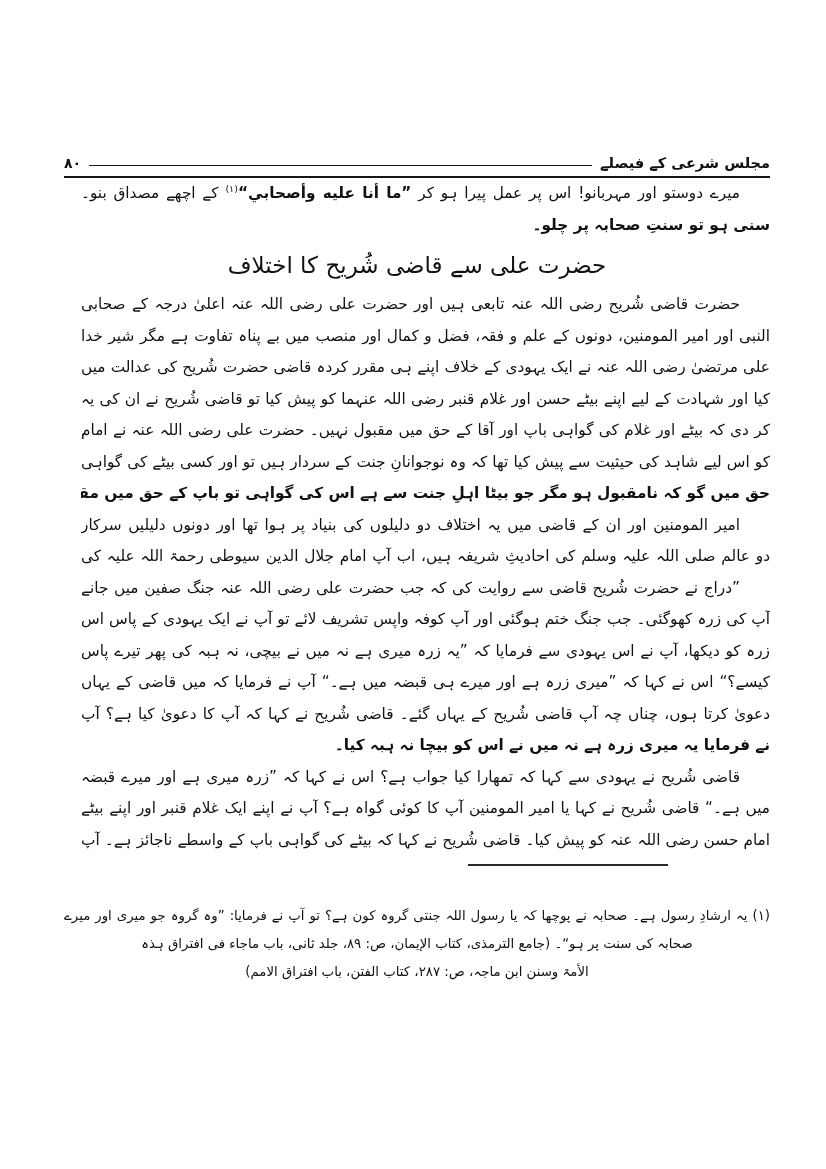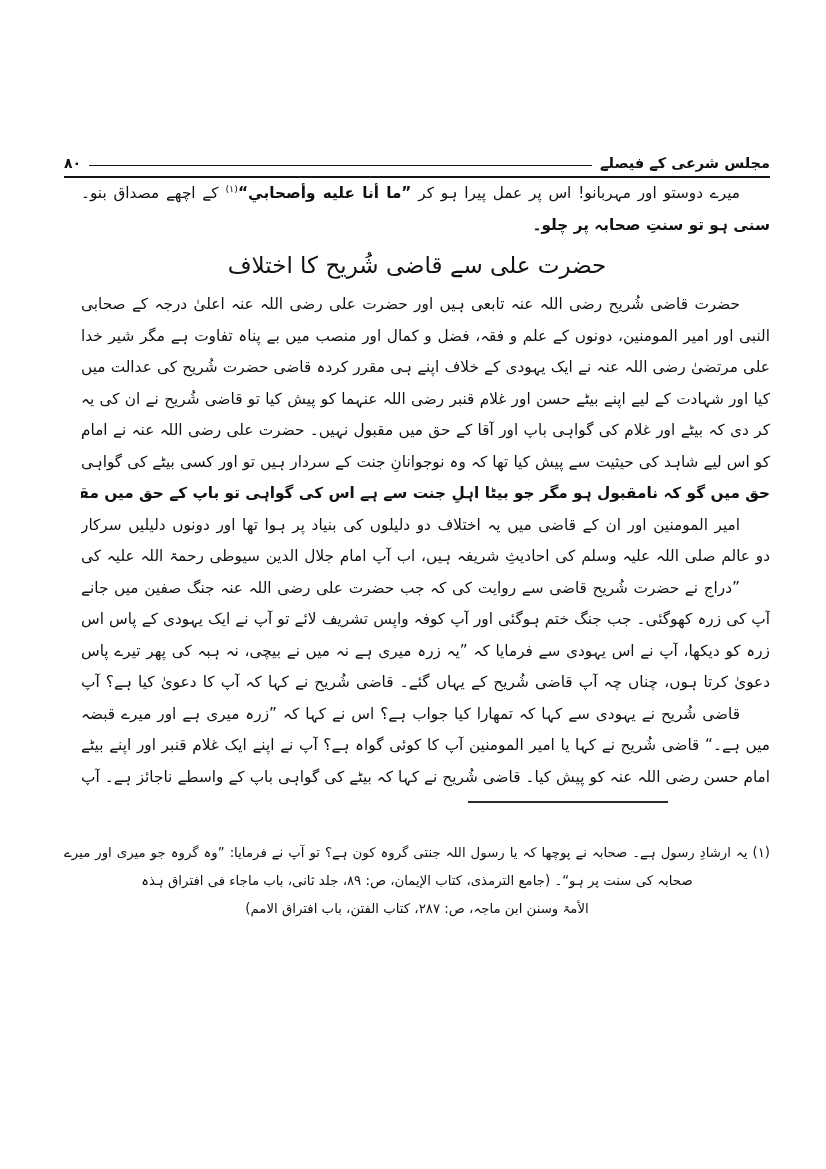--- a/index.html
+++ b/index.html
@@ -142,21 +142,23 @@
     <div class="bline j">کر دی کہ بیٹے اور غلام کی گواہی باپ اور آقا کے حق میں مقبول نہیں۔ حضرت علی رضی اللہ عنہ نے امام حسن رضی اللہ عنہ</div>
     <div class="bline j">کو اس لیے شاہد کی حیثیت سے پیش کیا تھا کہ وہ نوجوانانِ جنت کے سردار ہیں تو اور کسی بیٹے کی گواہی باپ کے</div>
     <div class="bline endline">حق میں گو کہ نامقبول ہو مگر جو بیٹا اہلِ جنت سے ہے اس کی گواہی تو باپ کے حق میں مقبول ہونی چاہیے۔</div>
 
     <div class="bline j indent">امیر المومنین اور ان کے قاضی میں یہ اختلاف دو دلیلوں کی بنیاد پر ہوا تھا اور دونوں دلیلیں سرکار</div>
     <div class="bline j">دو عالم صلی اللہ علیہ وسلم کی احادیثِ شریفہ ہیں، اب آپ امام جلال الدین سیوطی رحمۃ اللہ علیہ کی کتاب ”تاریخ الخلفا“ سے</div>
 
     <div class="bline j indent">”دراج نے حضرت شُریح قاضی سے روایت کی کہ جب حضرت علی رضی اللہ عنہ جنگ صفین میں جانے لگے تو</div>
     <div class="bline j">آپ کی زرہ کھوگئی۔ جب جنگ ختم ہوگئی اور آپ کوفہ واپس تشریف لائے تو آپ نے ایک یہودی کے پاس اس</div>
     <div class="bline j">زرہ کو دیکھا، آپ نے اس یہودی سے فرمایا کہ ”یہ زرہ میری ہے نہ میں نے بیچی، نہ ہبہ کی پھر تیرے پاس</div>
+    <div class="bline j">کیسے؟“ اس نے کہا کہ ”میری زرہ ہے اور میرے ہی قبضہ میں ہے۔“ آپ نے فرمایا کہ میں قاضی کے یہاں</div>
     <div class="bline j">دعویٰ کرتا ہوں، چناں چہ آپ قاضی شُریح کے یہاں گئے۔ قاضی شُریح نے کہا کہ آپ کا دعویٰ کیا ہے؟ آپ</div>
+    <div class="bline endline">نے فرمایا یہ میری زرہ ہے نہ میں نے اس کو بیچا نہ ہبہ کیا۔</div>
 
     <div class="bline j indent">قاضی شُریح نے یہودی سے کہا کہ تمھارا کیا جواب ہے؟ اس نے کہا کہ ”زرہ میری ہے اور میرے قبضہ</div>
     <div class="bline j">میں ہے۔“ قاضی شُریح نے کہا یا امیر المومنین آپ کا کوئی گواہ ہے؟ آپ نے اپنے ایک غلام قنبر اور اپنے بیٹے</div>
     <div class="bline j">امام حسن رضی اللہ عنہ کو پیش کیا۔ قاضی شُریح نے کہا کہ بیٹے کی گواہی باپ کے واسطے ناجائز ہے۔ آپ نے فرمایا کہ اہل</div>
 
     <div class="fnsep"></div>
     <div class="fnline fnj">(۱) یہ ارشادِ رسول ہے۔ صحابہ نے پوچھا کہ یا رسول اللہ جنتی گروہ کون ہے؟ تو آپ نے فرمایا: ”وہ گروہ جو میری اور میرے</div>
     <div class="fnline fnc">صحابہ کی سنت پر ہو“۔ (جامع الترمذی، کتاب الإیمان، ص: ۸۹، جلد ثانی، باب ماجاء فی افتراق ہذہ</div>
     <div class="fnline fnc">الأمۃ وسنن ابن ماجہ، ص: ۲۸۷، کتاب الفتن، باب افتراق الامم)</div>
 

